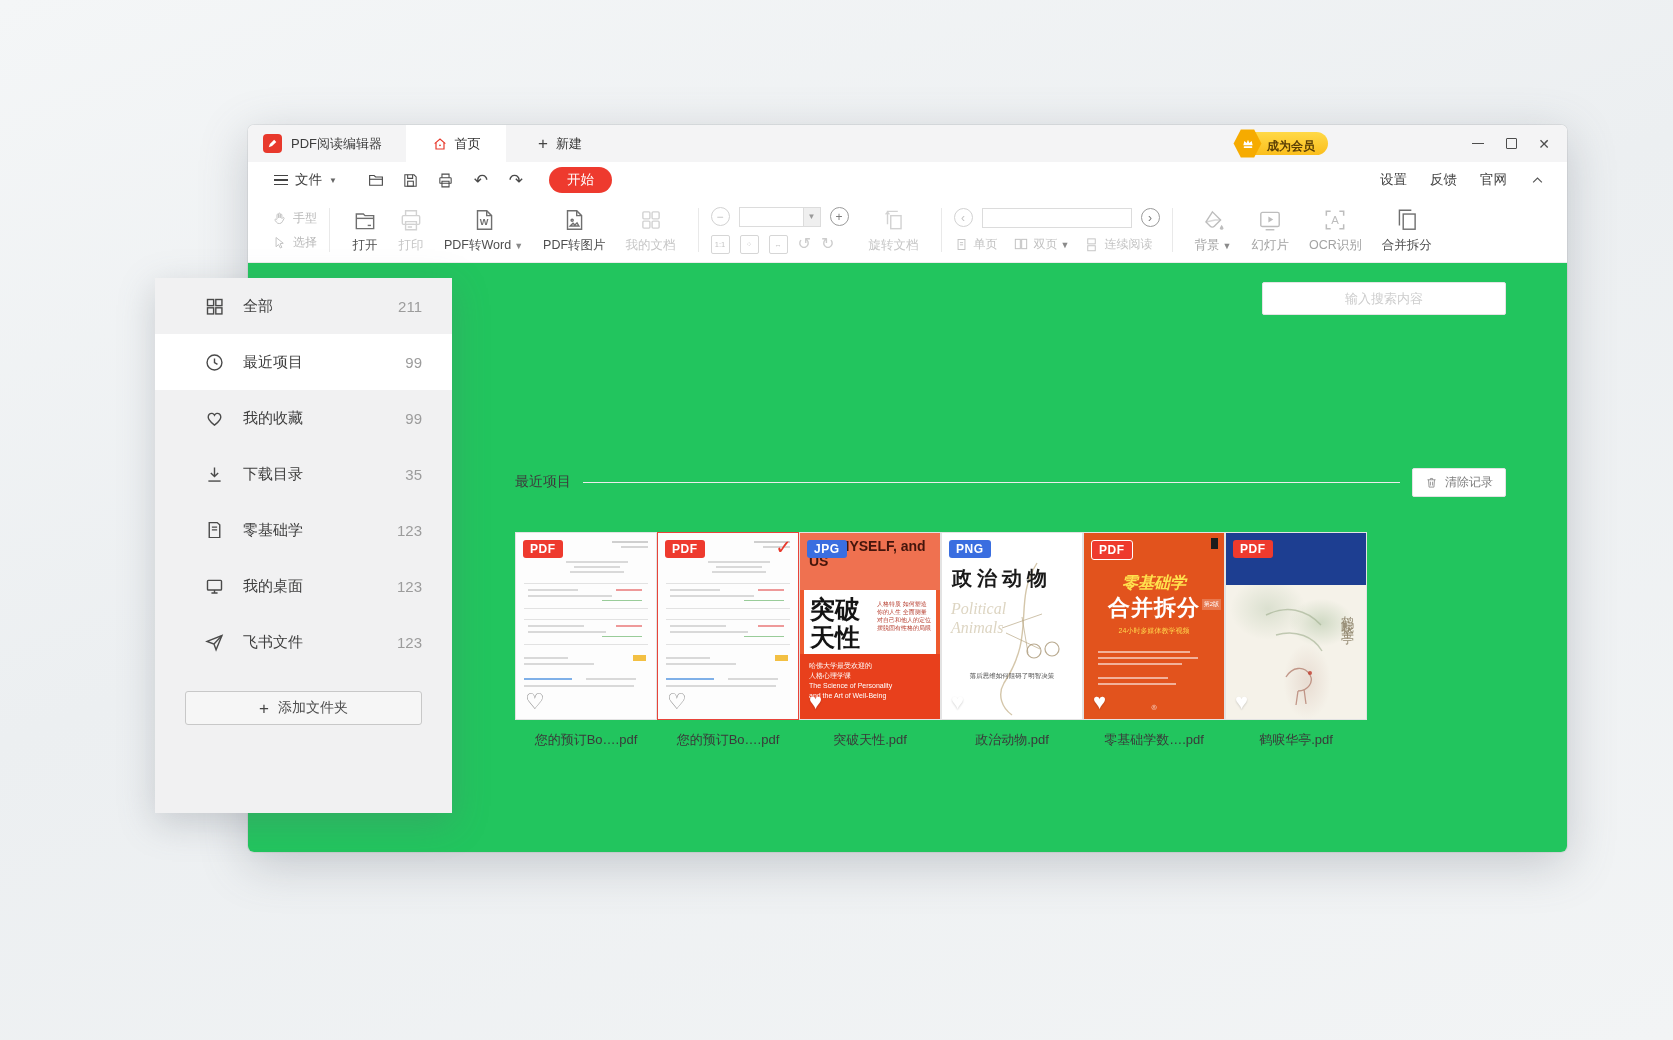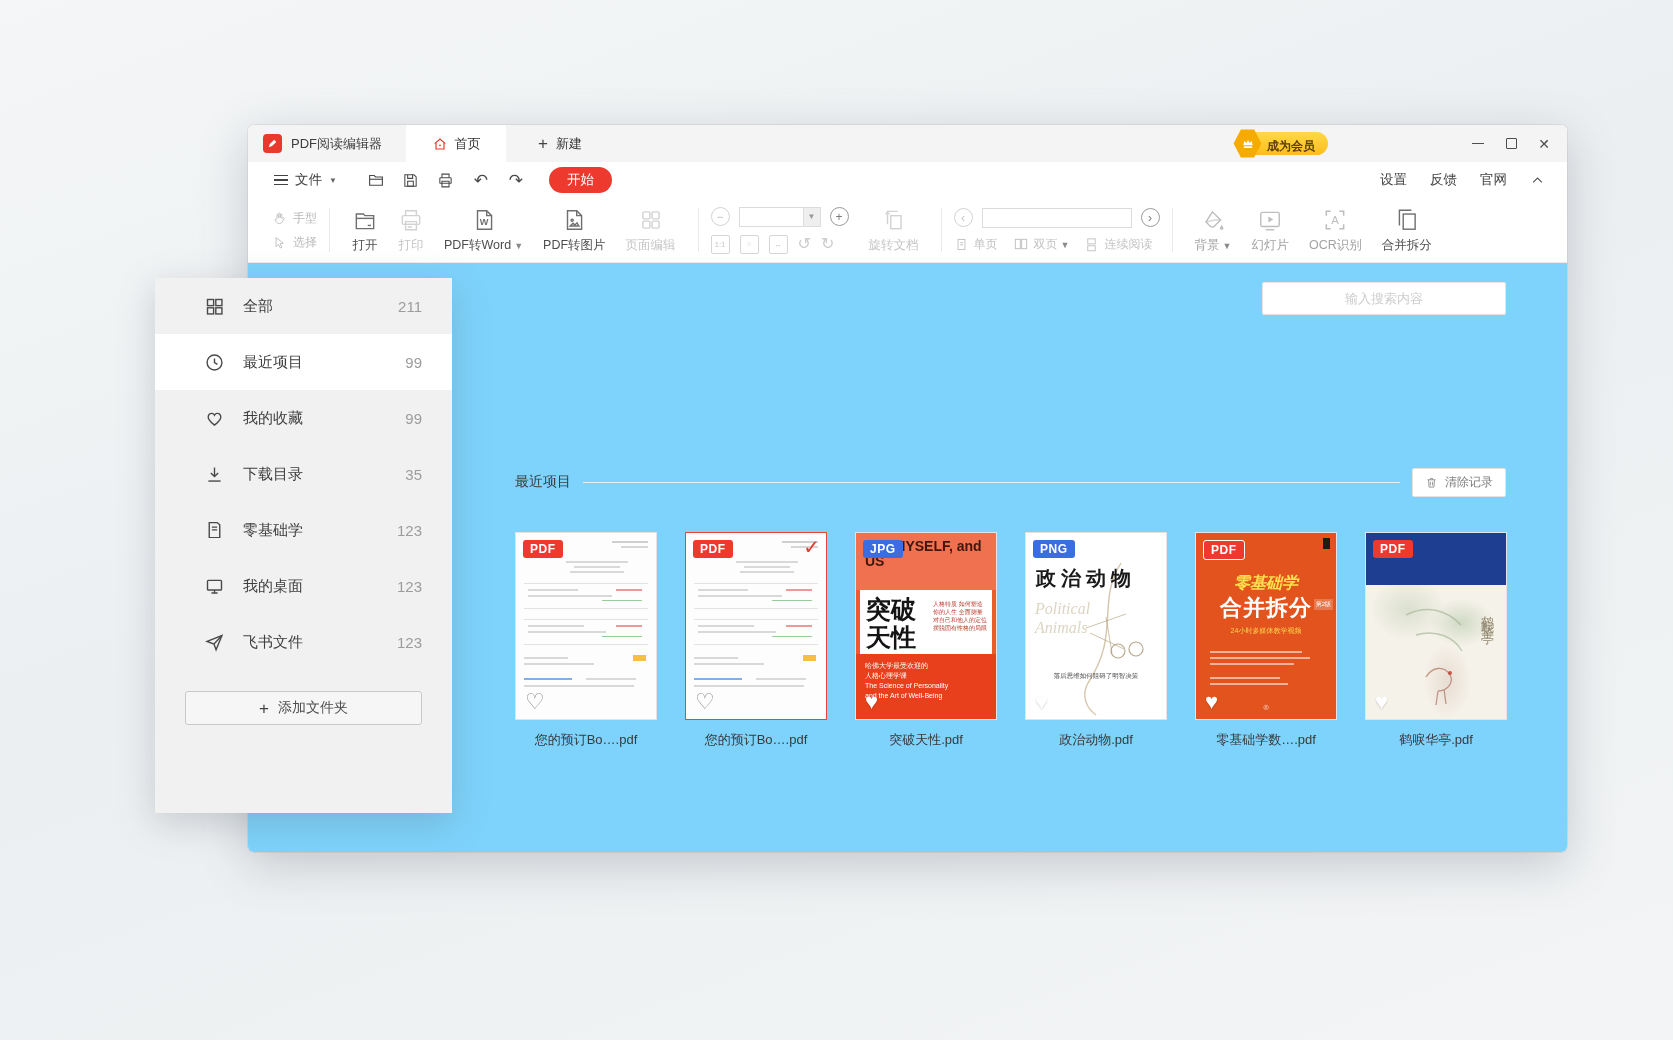--- a/index.html
+++ b/index.html
@@ -71,31 +71,31 @@
   .combo .cbtn { width:17px; background:#efefef; border-left:1px solid #dcdcdc; display:flex; align-items:center; justify-content:center; font-size:8px; color:#999; }
   .mini-row { display:flex; align-items:center; gap:10px; }
   .mini { width:19px; height:19px; border:1.2px solid #d6d6d6; border-radius:2px; color:#c4c4c4; font-size:7.5px;
           display:flex; align-items:center; justify-content:center; }
   .mini-glyph { font-size:16px; color:#cccccc; line-height:1; }
   .page-input { width:150px; height:20px; border:1px solid #dcdcdc; background:#fff; }
   .view-row { display:flex; align-items:center; gap:15px; font-size:12px; color:#c2c2c2; }
   .view-item { display:flex; align-items:center; gap:5px; }
 
   
-  .content { position:relative; height:589px; background:#7dd3fc; border-radius:0 0 6px 6px; }
+  .content { position:relative; height:589px; background:#22c55e; border-radius:0 0 6px 6px; }
   .search-input { position:absolute; left:1014px; top:19px; width:244px; height:33px; border:1px solid #e4e4e4; border-radius:2px;
                   text-align:center; font-size:13px; color:#666; outline:none; background:#fff; }
   .search-input::placeholder { color:#cdcdcd; }
   .section-row { position:absolute; left:267px; right:61px; top:205px; height:28px; display:flex; align-items:center; }
   .section-title { font-size:14px; color:#3c3c3c; white-space:nowrap; }
   .section-line { flex:1; height:1px; background:#ececec; margin:0 12px; }
   .clear-btn { display:flex; align-items:center; gap:7px; border:1px solid #e3e3e3; border-radius:2px; background:#fff;
                padding:5px 12px; font-size:12px; color:#7d7d7d; }
 
-  .cards { position:absolute; left:267px; top:269px; display:flex; gap:28px; }
+  .cards { position:absolute; left:267px; top:269px; display:flex; }
   .card { width:142px; }
   .thumb { position:relative; width:142px; height:188px; background:#fff; border:1px solid #e3e3e3; overflow:hidden; }
   .card.selected .thumb { border-color:#e8443a; }
   .badge { position:absolute; top:7px; left:7px; background:#ee3a2e; color:#fff; font-size:12px; font-weight:700;
            padding:2px 7px; border-radius:3px; letter-spacing:.5px; z-index:4; }
   .badge.blue { background:#3a6ee0; }
   .badge.outlined { border:1px solid #fff; }
   .check { position:absolute; top:2px; right:6px; color:#e8392c; font-size:20px; font-weight:700; z-index:4; }
   .heart { position:absolute; left:9px; bottom:6px; font-size:22px; color:#8f8f8f; z-index:4; line-height:1; }
   .heart.white { color:#fff; text-shadow:0 1px 2px rgba(0,0,0,.18); }
@@ -311,21 +311,21 @@
     </div>
     <div class="big-btn disabled">
       <span class="ic">
         <svg width="26" height="26" viewBox="0 0 24 24" fill="none" stroke="currentColor" stroke-width="1.3">
             <rect x="4.5" y="4.5" width="6.5" height="6.5" rx="1"></rect>
             <rect x="13" y="4.5" width="6.5" height="6.5" rx="1"></rect>
             <rect x="4.5" y="13" width="6.5" height="6.5" rx="1"></rect>
             <rect x="13" y="13" width="6.5" height="6.5" rx="1"></rect>
           </svg>
       </span>
-      <span>页面编辑</span>
+      <span>我的文档</span>
     </div>
     <div class="vdiv"></div>
 
     <div class="zoom-col">
       <div class="zoom-row">
         <span class="circle-btn">−</span>
         <span class="combo">
             <span class="cfield"></span>
             <span class="cbtn">▼</span>
           </span>

